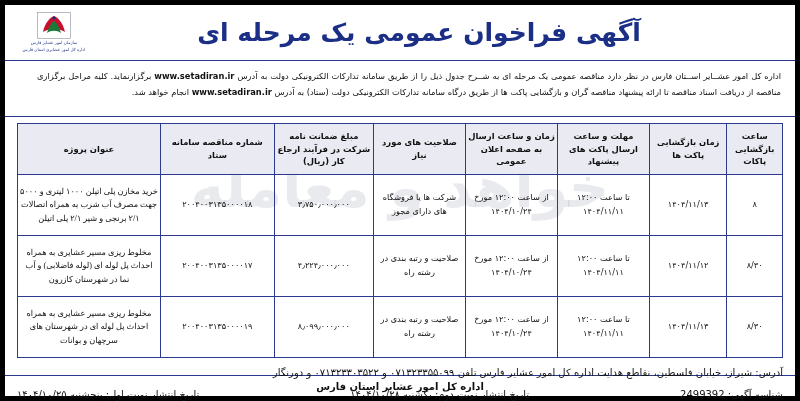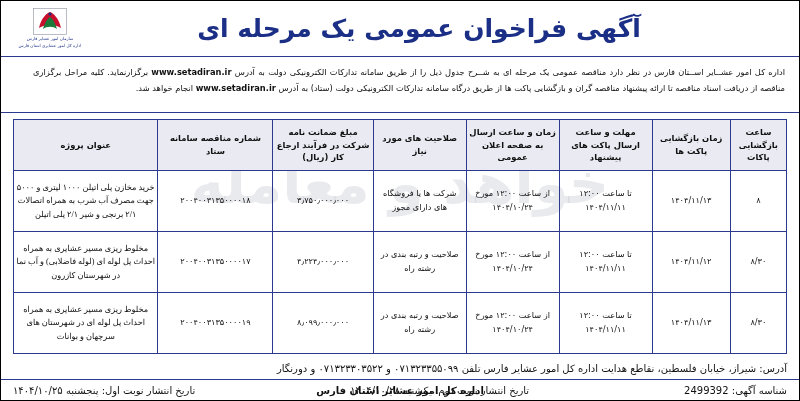--- a/index.html
+++ b/index.html
@@ -12,21 +12,21 @@
     height: 401px;
     font-family: "DejaVu Sans", "Liberation Sans", sans-serif;
     color: #111;
     overflow: hidden;
   }
   .page {
     position: relative;
     width: 800px;
     height: 401px;
     box-sizing: border-box;
-    border: 1px solid #000000;
+    border: 5px solid #000000;
     background: #fff;
   }
   
   .header {
     position: relative;
     height: 56px;
     border-bottom: 1px solid #2b3a8f;
     display: flex;
     align-items: center;
     justify-content: flex-start;

